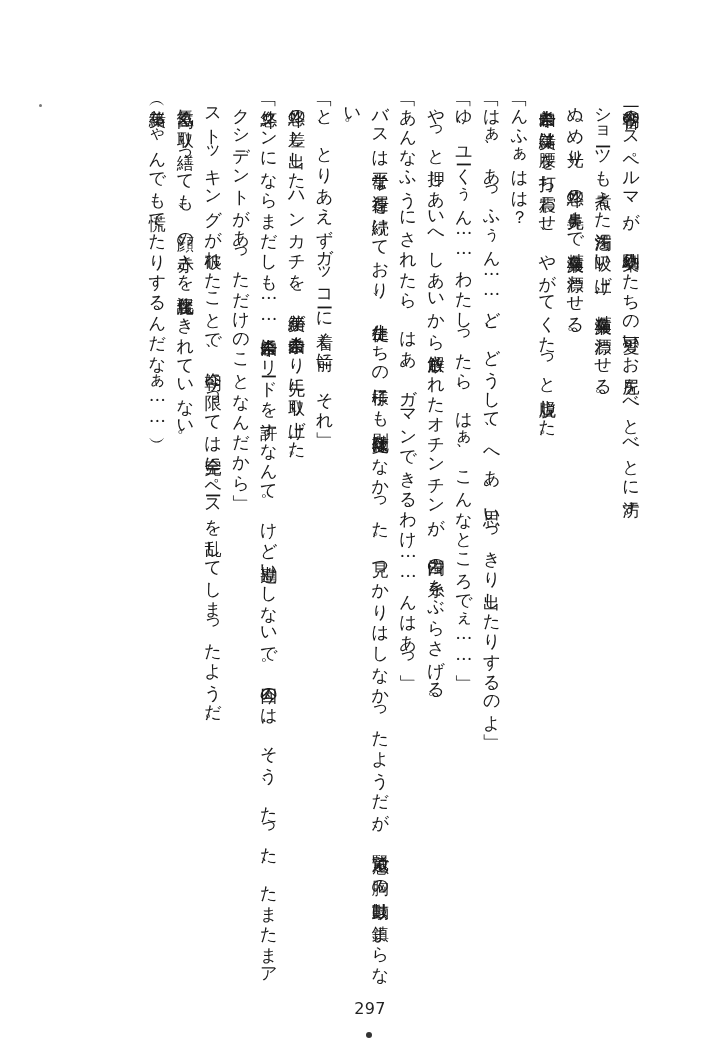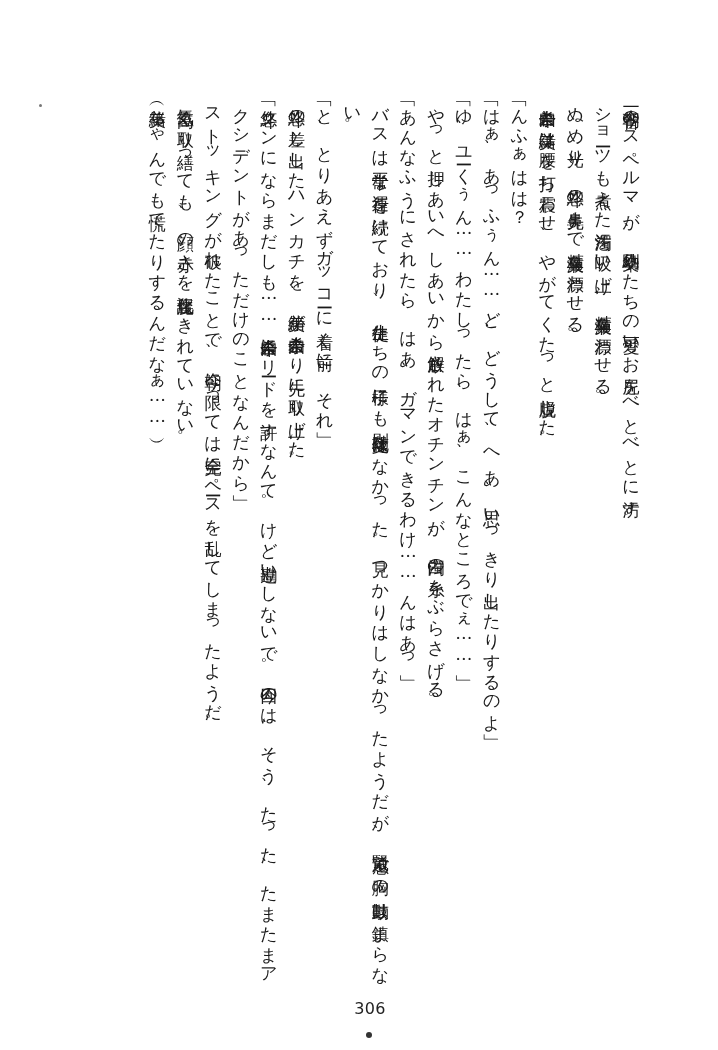--- a/index.html
+++ b/index.html
@@ -107,16 +107,16 @@
     <p class="noindent">「あんなふうにされたら、はあ、ガマンできるわけ……んはあっ」</p>
     <p class="noindent">バスは平常な運行を続けており、生徒たちの様子にも別段変化はなかった。見つかりはしなかったようだが、緊迫感で胸の鼓動は鎮まらない。</p>
     <p class="noindent">「と、とりあえずガッコーに着く前に、それ」</p>
     <p class="noindent">悠斗の差し出したハンカチを、美緒が由希奈より先に取り上げた。</p>
     <p class="noindent">「悠斗クンにならまだしも……由希奈にリードを許すなんて。けど勘違いしないで。今回のは、そう、たった、たまたまアクシデントがあっただけのことなんだから」</p>
     <p class="noindent">ストッキングが破れたことで、今朝に限っては完全にペースを乱してしまったようだ。</p>
     <p class="noindent">気位高く取り繕っても、顔の赤さを誤魔化しきれていない。</p>
     <p class="noindent">（美緒ちゃんでも慌てたりするんだなぁ……）</p>
   </div>
 
-  <div id="page-number">306</div>
+  <div id="page-number">297</div>
   <div id="footer-dot"></div>
 
 </div>
 
 </body></html>

